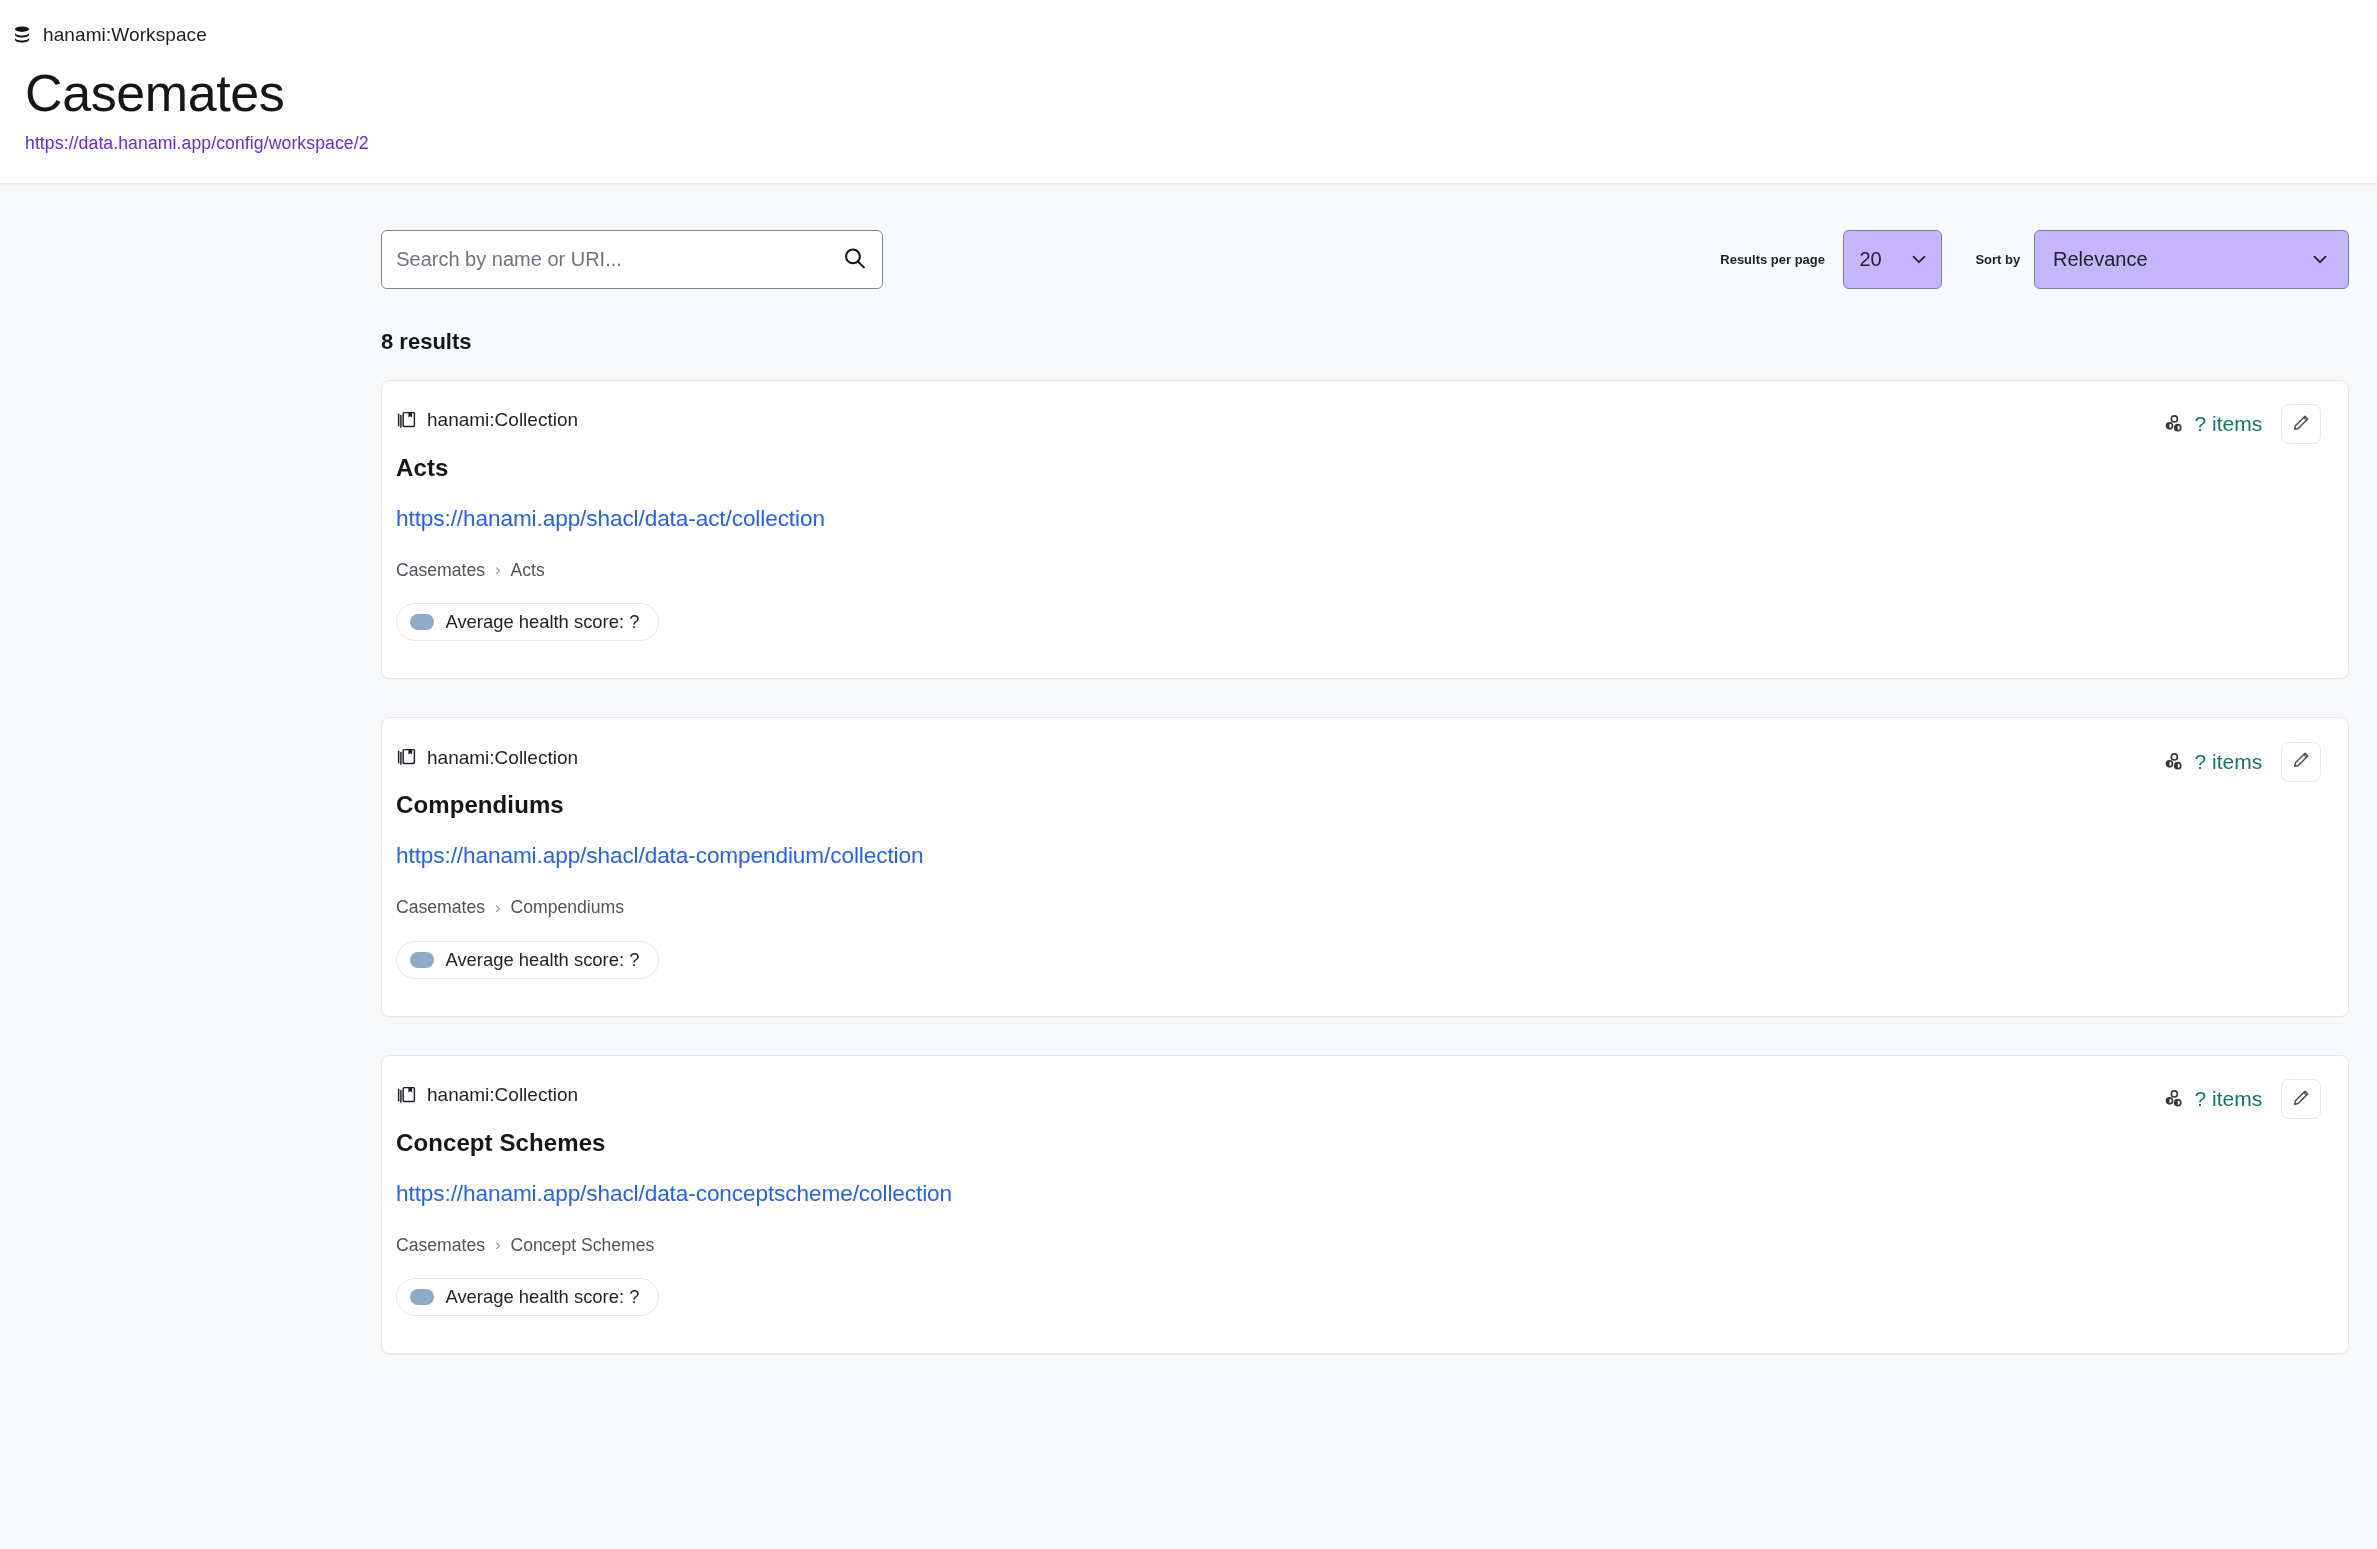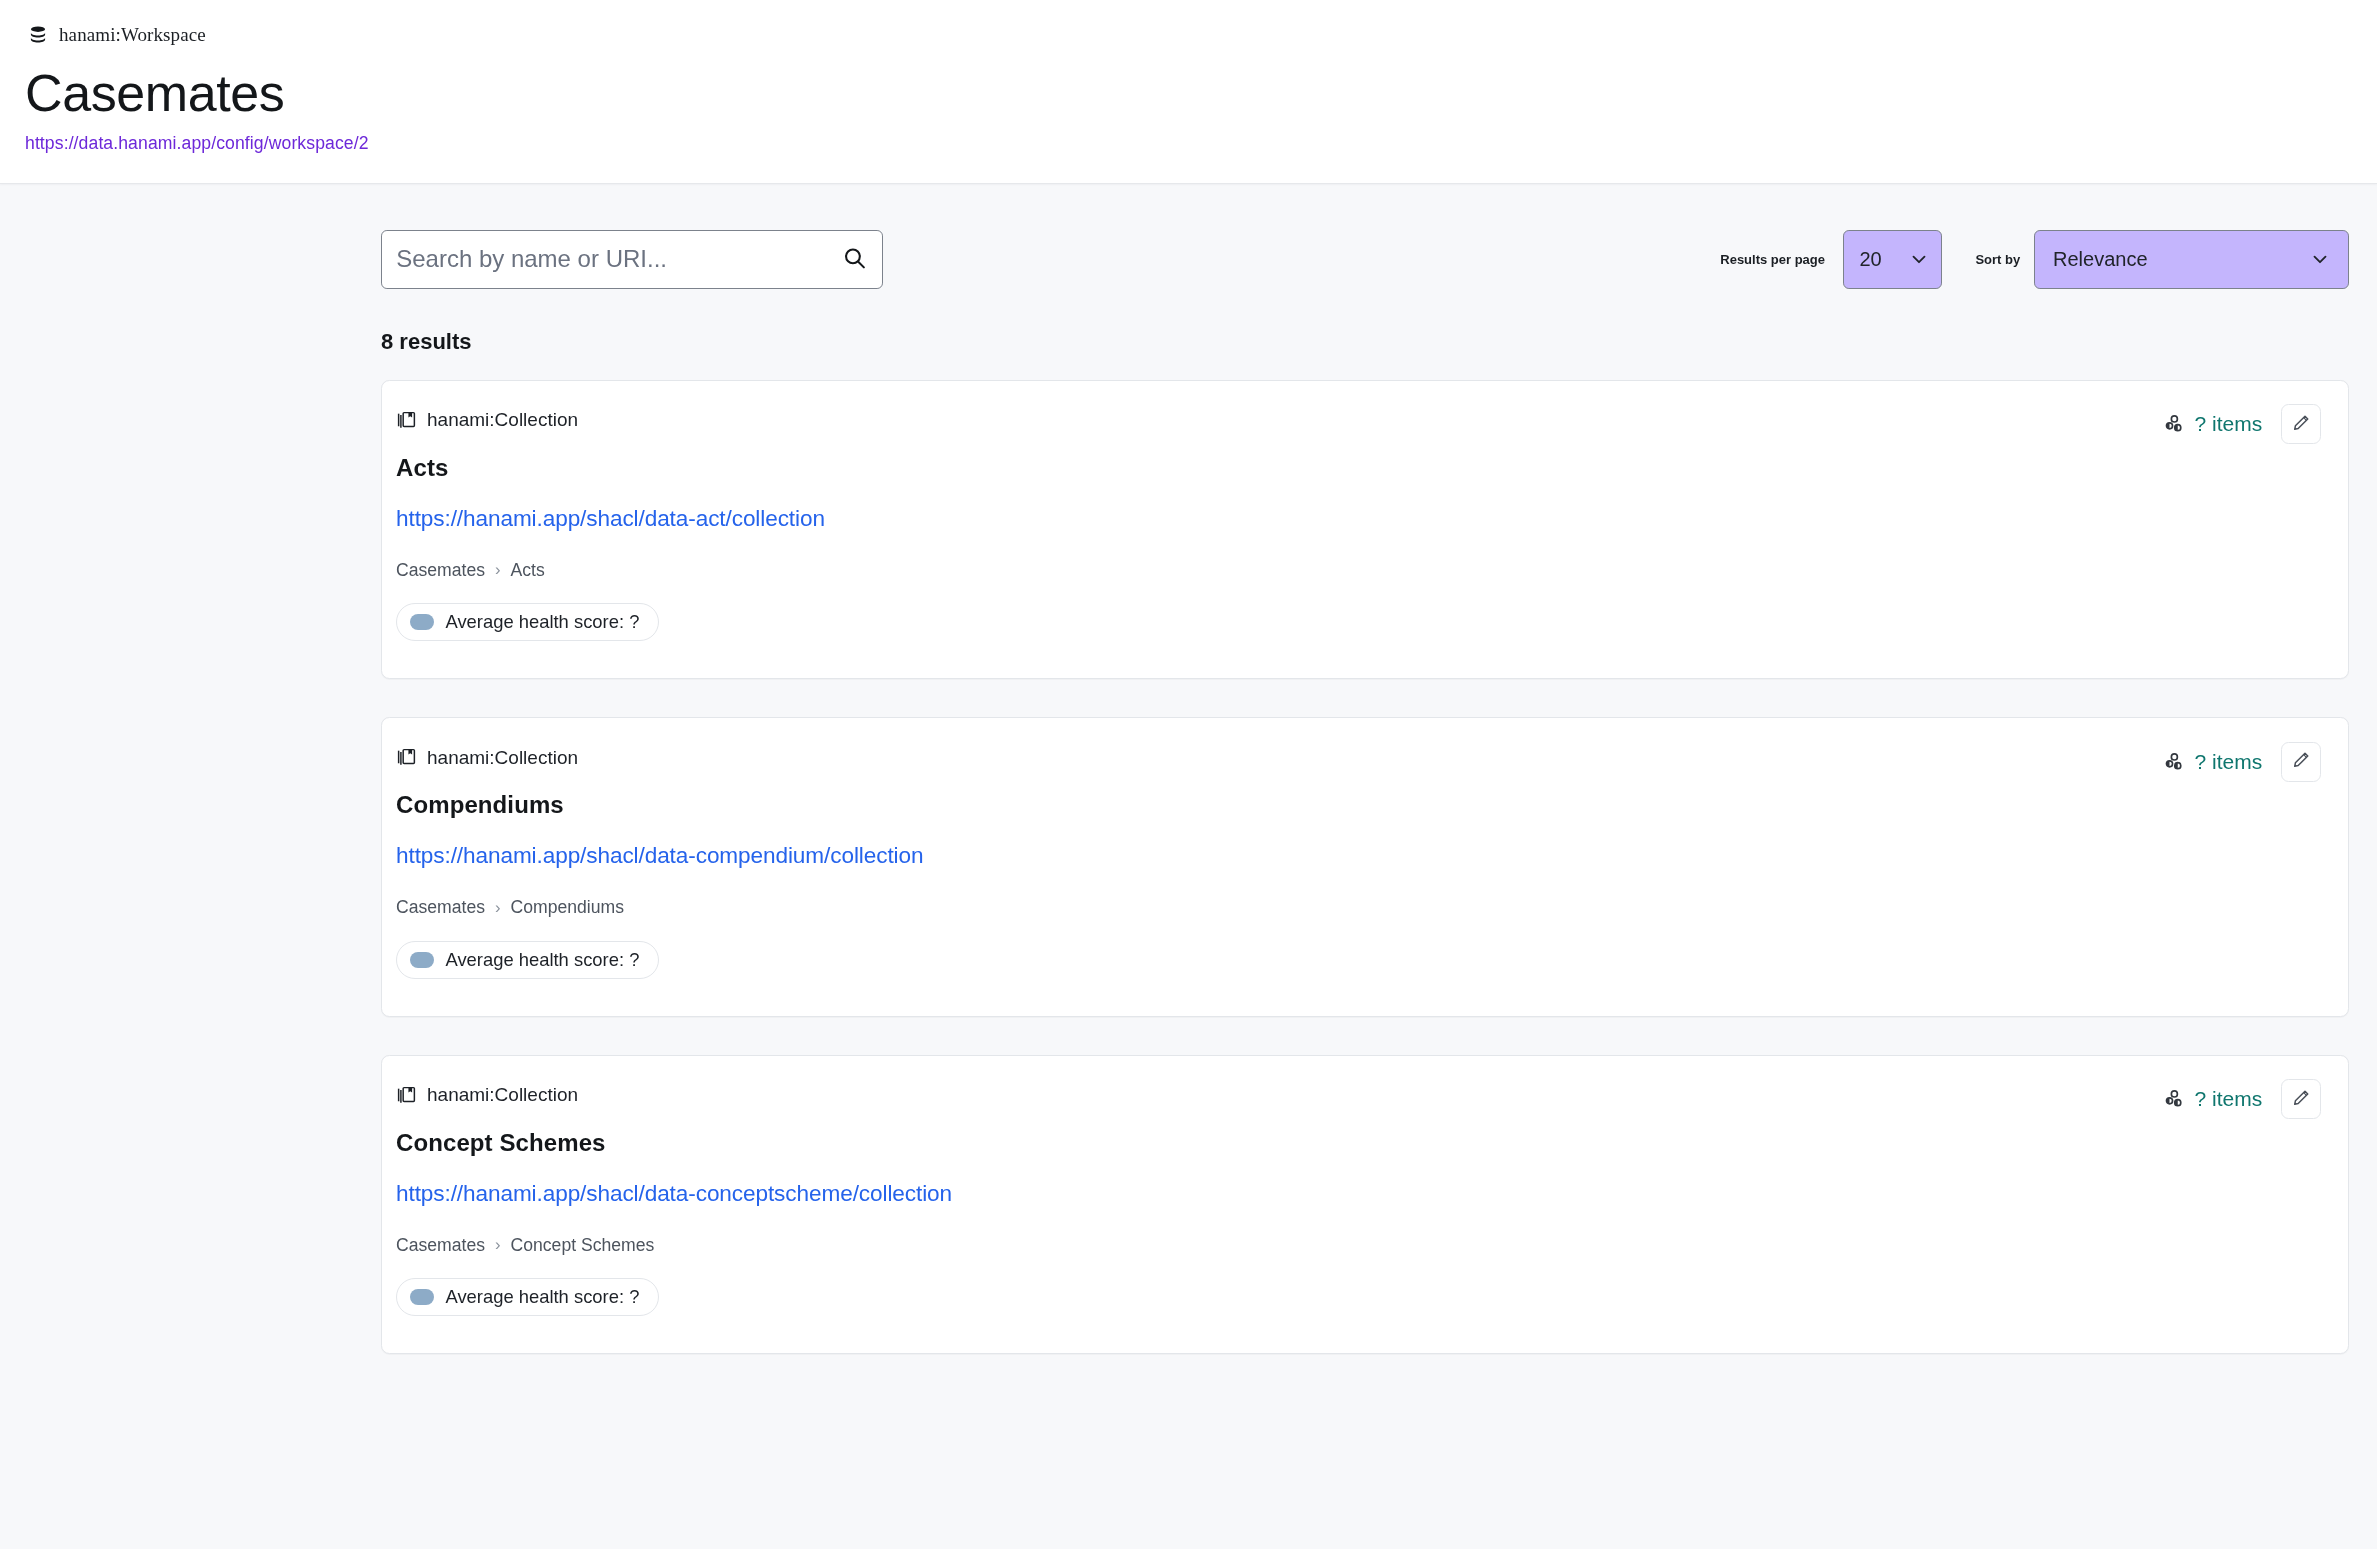--- a/index.html
+++ b/index.html
@@ -16,23 +16,22 @@
   .page-header {
     background: #ffffff;
     padding: 22px 0 28.4px 0;
     border-bottom: 0.8px solid #e6e8eb;
     box-shadow: 0 0.8px 1.7px rgba(16,24,40,0.04);
   }
   .workspace-chip {
     display: flex;
     align-items: center;
     gap: 11px;
-    padding-left: 28px;
+    padding-left: 12px;
     height: 25px;
-    font-family: Liberation Serif, serif;
   }
   .workspace-chip .ws-label {
     font-size: 19px;
     color: #1b1f24;
     letter-spacing: 0.1px;
   }
   .db-icon { width: 20px; height: 20px; display: block; flex: none; }
 
   .title-block { padding: 18.4px 0 0 25px; }
   .page-title {
@@ -63,21 +62,21 @@
     position: relative;
     width: 502px;
     height: 59px;
   }
   .search-input {
     width: 100%;
     height: 100%;
     border: 1.3px solid #7c828c;
     border-radius: 5.9px;
     background: #ffffff;
-    font-size: 24px;
+    font-size: 20px;
     font-family: "Liberation Sans", sans-serif;
     color: #2a2f36;
     padding: 0 55px 0 14.2px;
     outline: none;
   }
   .search-input::placeholder { color: #6b7280; }
   .search-icon-btn {
     position: absolute;
     right: 11.7px;
     top: 50%;

